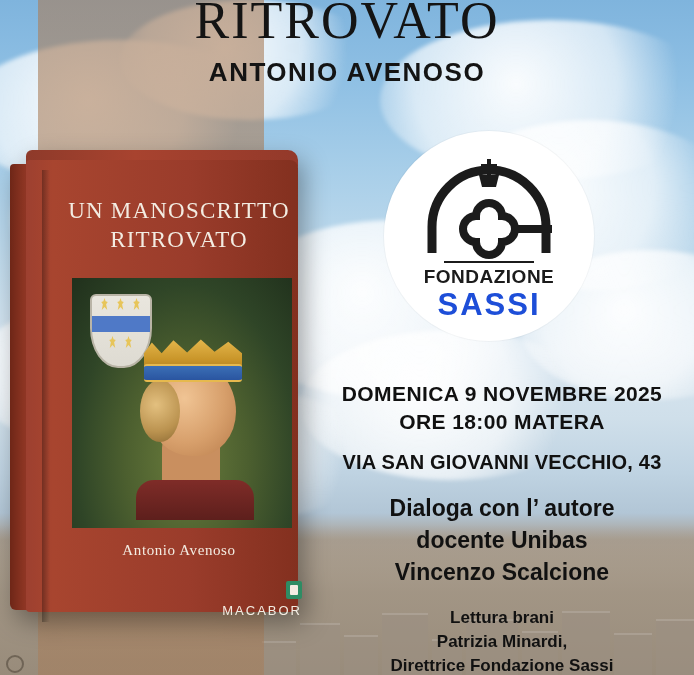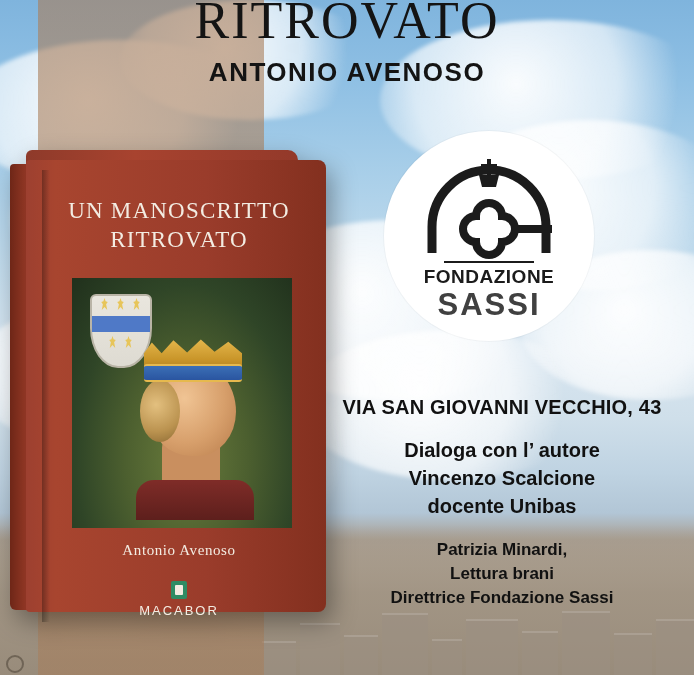--- a/index.html
+++ b/index.html
@@ -141,21 +141,21 @@
     top: 0;
     width: 272px;
     height: 18px;
     background: linear-gradient(to right, #8e3a2a 0%, #a8432f 40%, #93392a 100%);
     border-radius: 6px 10px 2px 2px;
   }
   .book-cover {
     position: absolute;
     left: 16px;
     top: 10px;
-    width: 300px;
+    width: 272px;
     height: 452px;
     background: linear-gradient(to right, #9d4030 0%, #a8452f 10%, #9a3c2b 60%, #83301f 100%);
     border-radius: 4px 8px 8px 4px;
   }
   .book-spine {
     position: absolute;
     left: 0px;
     top: 14px;
     width: 22px;
     height: 446px;
@@ -288,21 +288,21 @@
     font-family: "Liberation Serif", serif;
     color: #f3ece2;
     font-size: 15px;
     letter-spacing: 0.6px;
   }
   .book-pub {
     position: absolute;
     left: 30px;
     top: 420px;
     width: 246px;
-    text-align: center;
+    text-align: right;
   }
   .pub-mark {
     display: inline-block;
     width: 16px;
     height: 18px;
     background: #2e8c64;
     border-radius: 2px;
     position: relative;
     vertical-align: middle;
   }
@@ -349,21 +349,21 @@
   }
   .logo-text2 {
     position: absolute;
     left: 0; right: 0;
     top: 156px;
     text-align: center;
     font-family: "Liberation Sans", sans-serif;
     font-size: 31px;
     font-weight: 700;
     letter-spacing: 2px;
-    color: #404040;
+    color: #1d4ed8;
   }
   .logo-rule {
     position: absolute;
     left: 60px;
     width: 90px;
     height: 2px;
     background: #1b1b1b;
   }
   .logo-rule.top { top: 130px; }
 
@@ -385,21 +385,21 @@
   }
   .info .line-venue {
     margin-top: 14px;
     font-size: 20px;
     font-weight: 700;
     letter-spacing: 0.2px;
     line-height: 1.32;
   }
   .info .line-dialog {
     margin-top: 16px;
-    font-size: 20px;
+    font-size: 23px;
     font-weight: 700;
     line-height: 1.4;
   }
   .info .line-reading {
     margin-top: 18px;
     font-size: 17px;
     font-weight: 700;
     line-height: 1.4;
   }
 
@@ -514,29 +514,33 @@
                a13 13 0 0 1 13 -13
                a13 13 0 0 1 13 -13 Z" fill="none" stroke="#1b1b1b" stroke-width="8"></path>
       <line x1="131" y1="98" x2="168" y2="98" stroke="#1b1b1b" stroke-width="8"></line>
     </svg>
     <div class="logo-rule top"></div>
     <div class="logo-text1">FONDAZIONE</div>
     <div class="logo-text2">SASSI</div>
   </div>
 
   <div class="info">
+    <div class="line-date">
+      <div>DOMENICA 9 NOVEMBRE 2025</div>
+      <div>ORE 18:00 MATERA</div>
+    </div>
     <div class="line-venue">
       <div>VIA SAN GIOVANNI VECCHIO, 43</div>
     </div>
     <div class="line-dialog">
       <div>Dialoga con l’ autore</div>
+      <div>docente Unibas</div>
       <div>Vincenzo Scalcione</div>
-      <div>docente Unibas</div>
     </div>
     <div class="line-reading">
+      <div>Lettura brani</div>
       <div>Patrizia Minardi,</div>
-      <div>Lettura brani</div>
       <div>Direttrice Fondazione  Sassi</div>
     </div>
   </div>
 
   <div class="corner-mark"></div>
 </div>
 
 </body></html>

